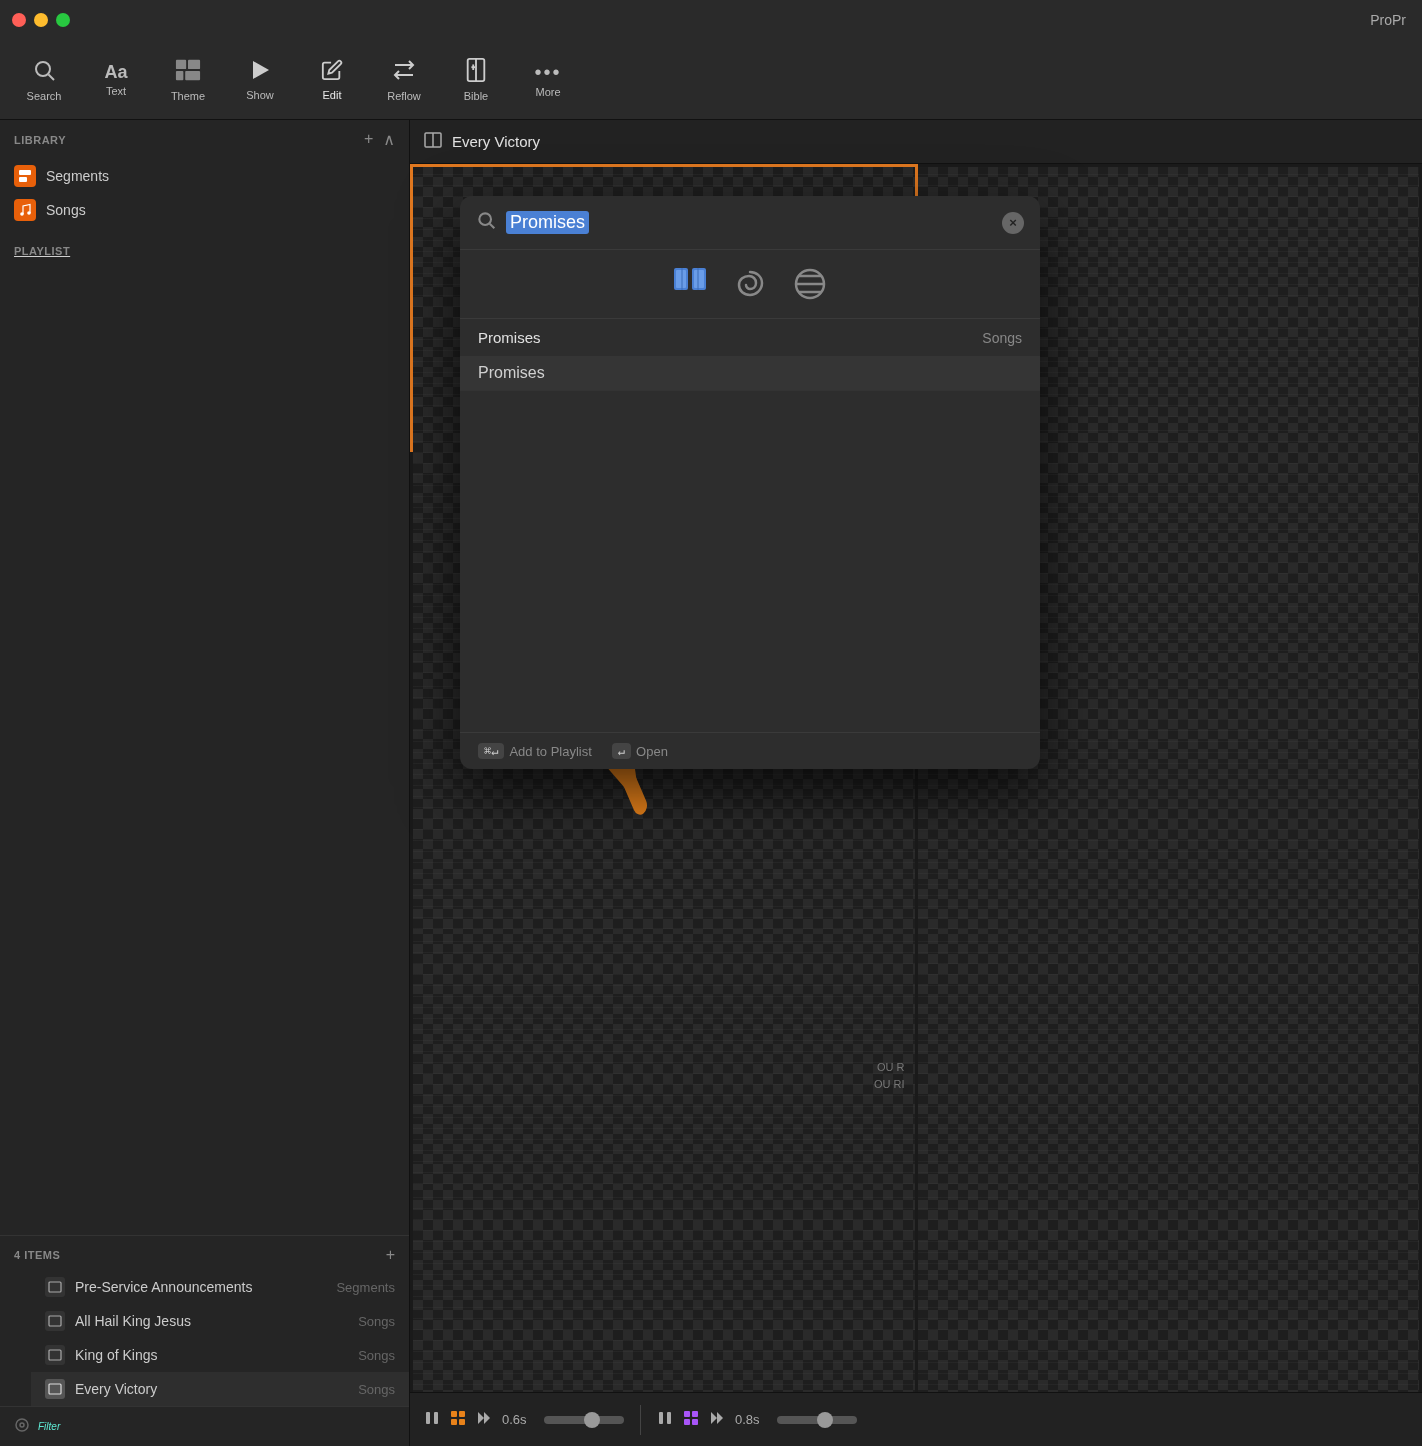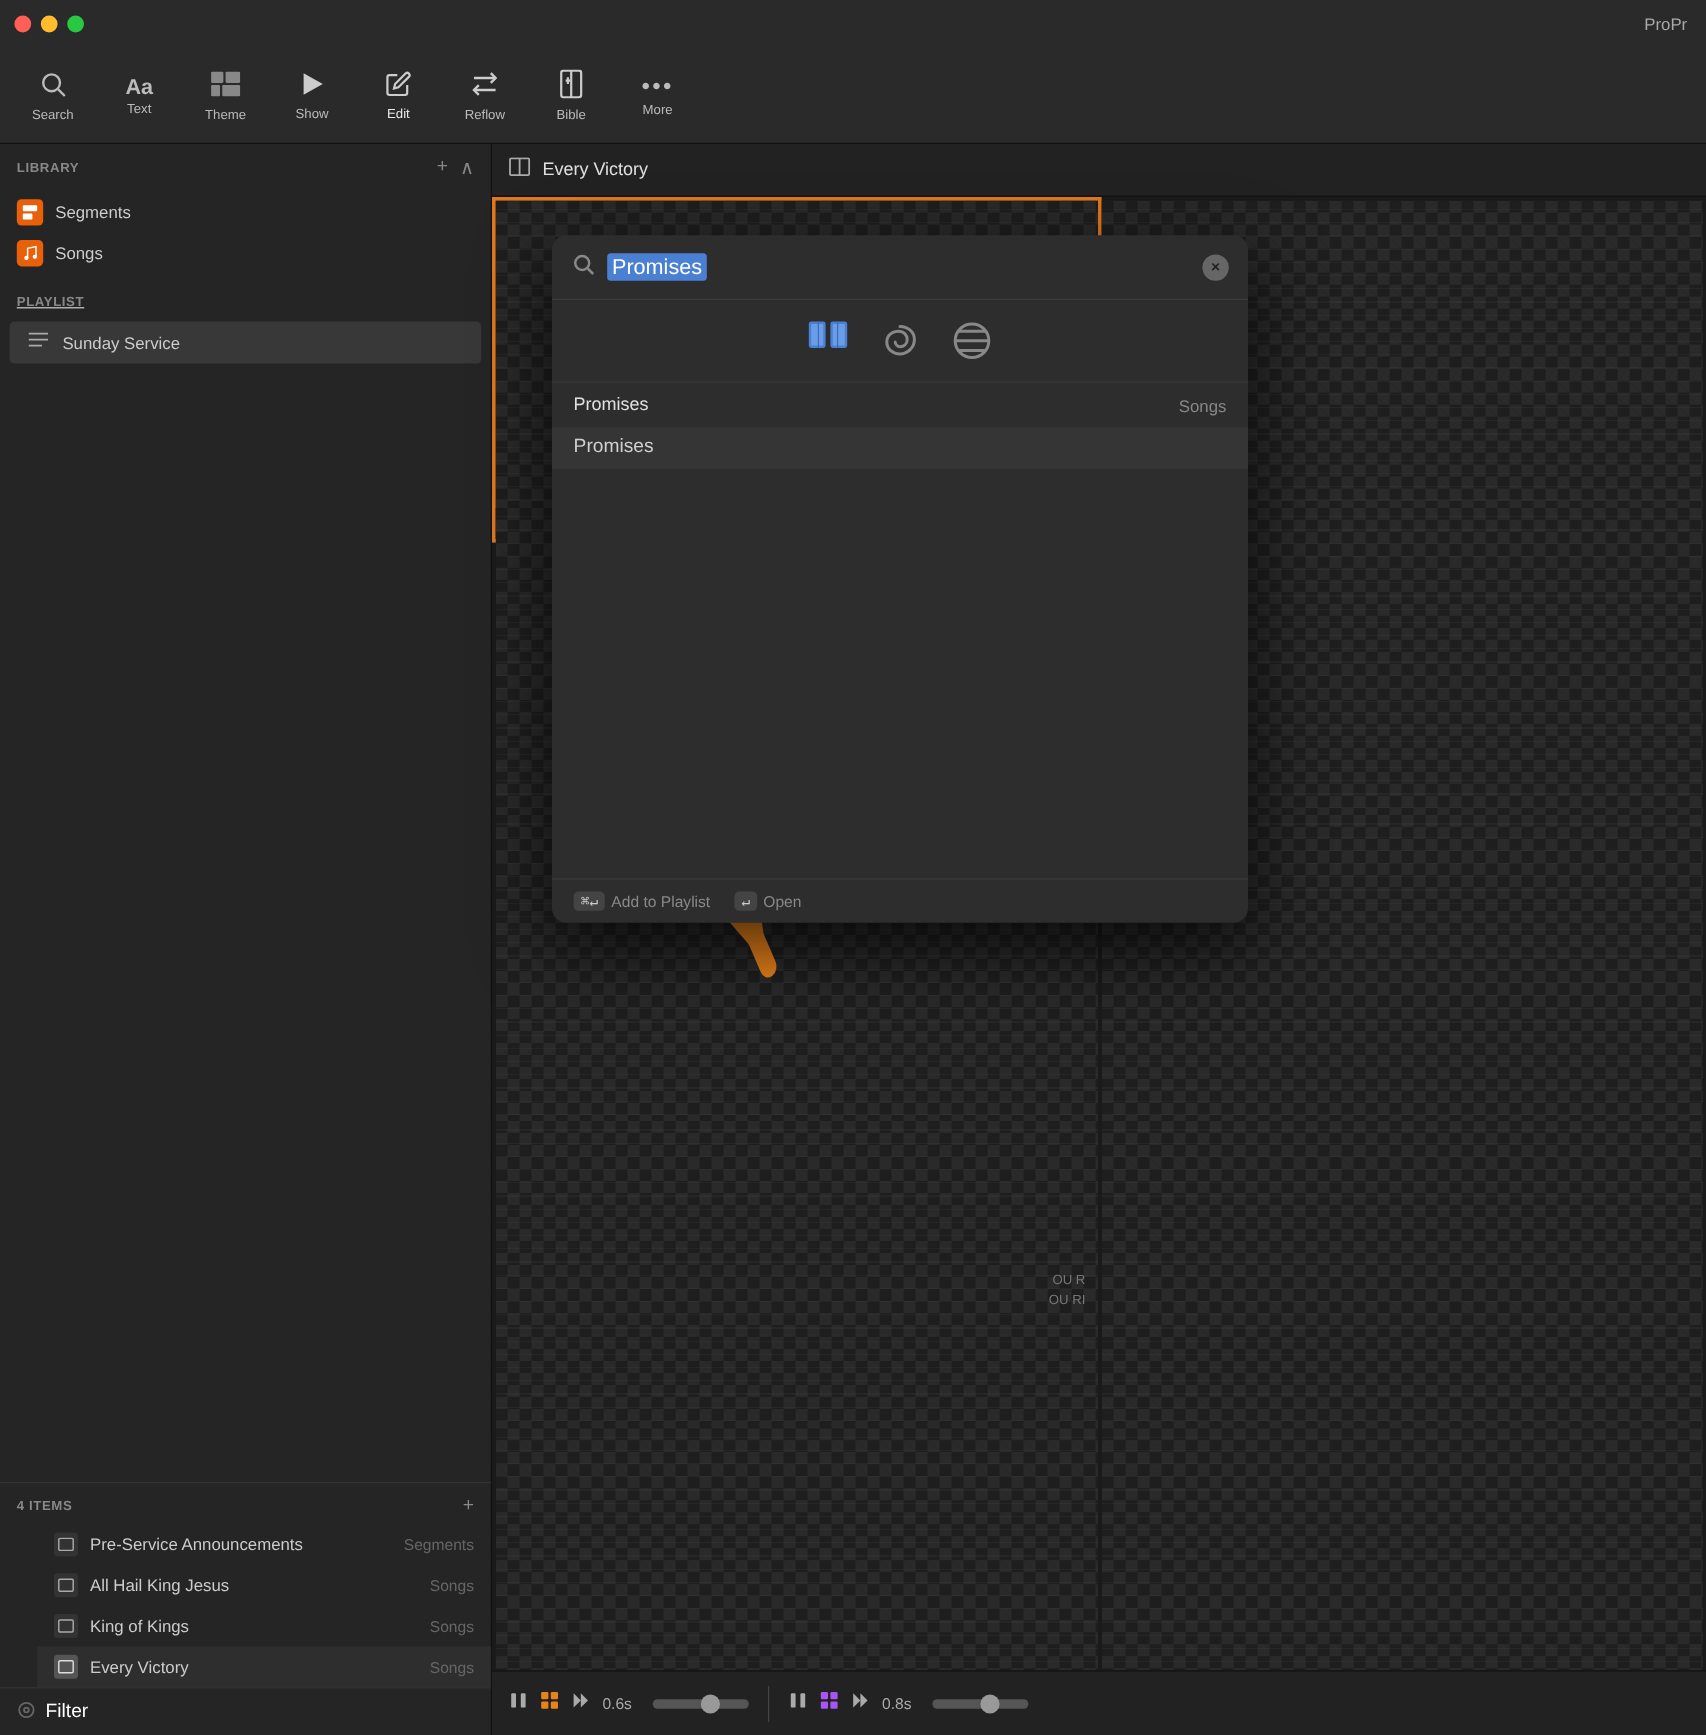--- a/index.html
+++ b/index.html
@@ -216,21 +216,21 @@
     .row-type { color: #666; font-size: 13px; }
 
     .filter-bar {
       display: flex;
       align-items: center;
       padding: 10px 14px;
       border-top: 1px solid #333;
       gap: 8px;
     }
     .filter-icon { color: #666; font-size: 14px; }
-    .filter-label { color: #ffffff; font-size: 16px; }
+    .filter-label { color: #5eead4; font-size: 10px; font-style: italic; }
 
     
     .content-area {
       flex: 1;
       background: #1a1a1a;
       display: flex;
       flex-direction: column;
       position: relative;
     }
 
@@ -595,30 +595,20 @@
             <circle cx="4" cy="11" r="1.8" fill="white"></circle>
             <circle cx="11" cy="10" r="1.8" fill="white"></circle>
           </svg>
         </div>
         <span>Songs</span>
       </div>
     </div>
 
     <div class="playlist-header">
       <span class="playlist-title">PLAYLIST</span>
-    </div>
-    <div class="playlist-item">
-      <span class="playlist-icon">
-        <svg width="20" height="16" viewBox="0 0 20 16" fill="none" stroke="#aaa" stroke-width="1.5">
-          <line x1="2" y1="3" x2="18" y2="3"></line>
-          <line x1="2" y1="8" x2="18" y2="8"></line>
-          <line x1="2" y1="13" x2="13" y2="13"></line>
-        </svg>
-      </span>
-      <span>Sunday Service</span>
     </div>
 
     <div style="flex:1"></div>
 
     <div class="items-section">
       <div class="items-header">
         <span class="items-count">4 ITEMS</span>
         <span class="icon-btn">+</span>
       </div>
 

